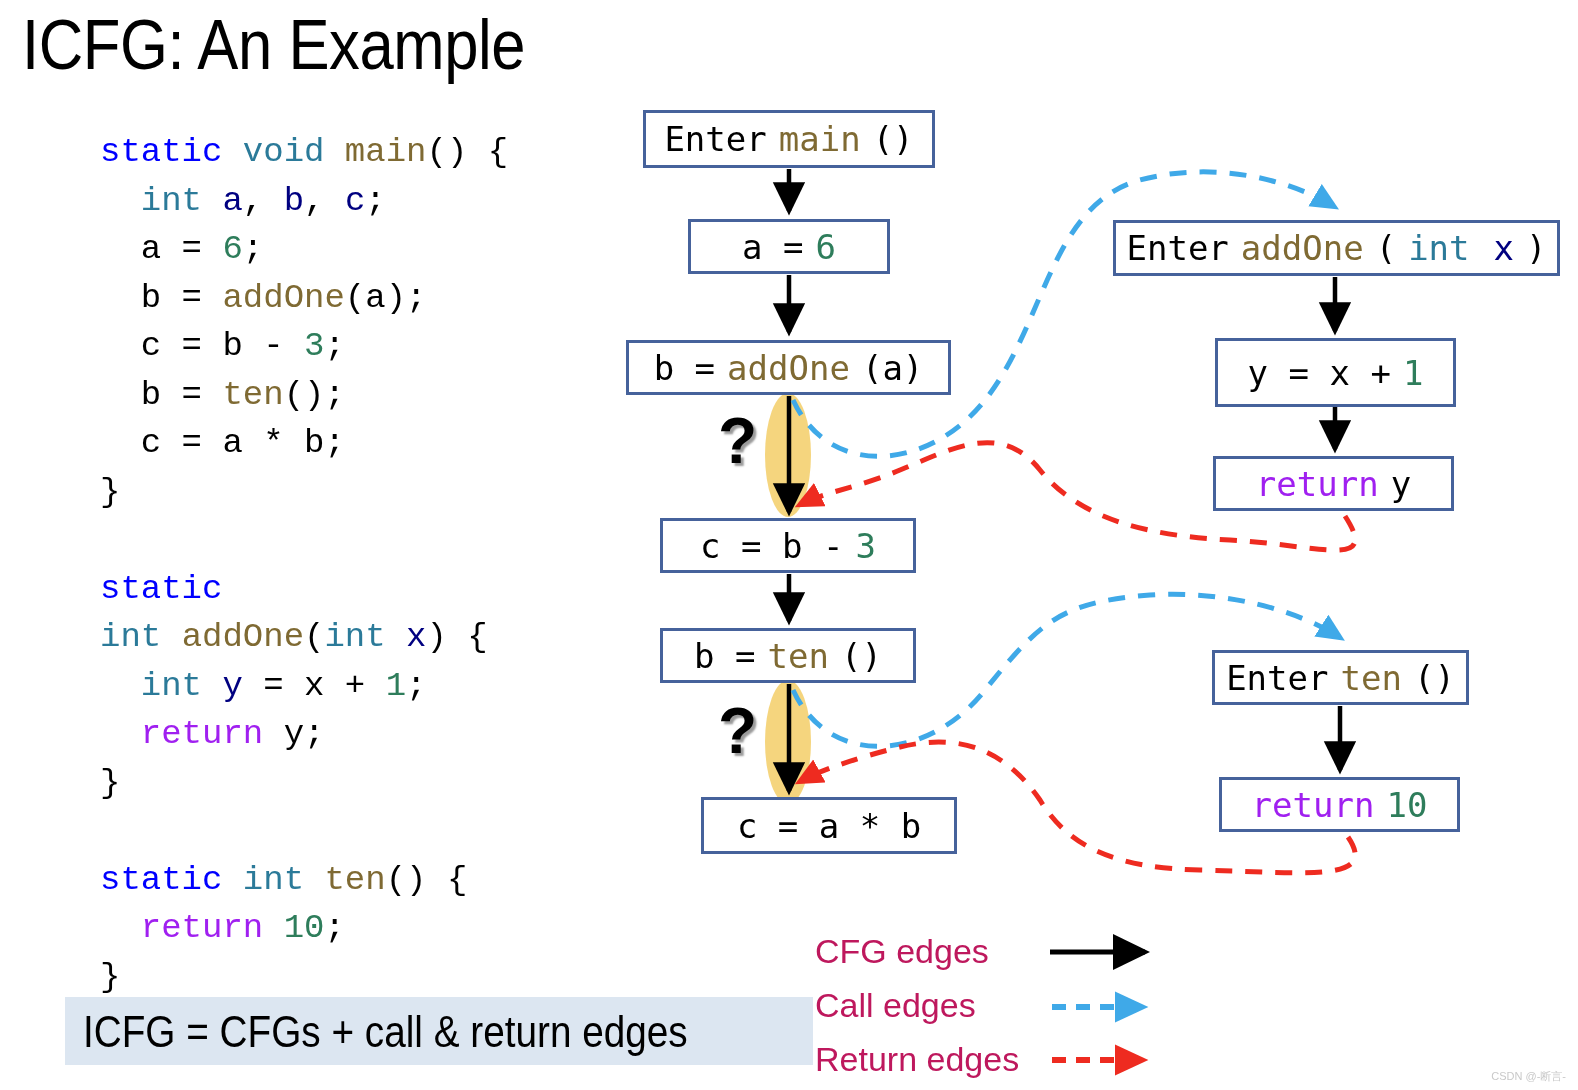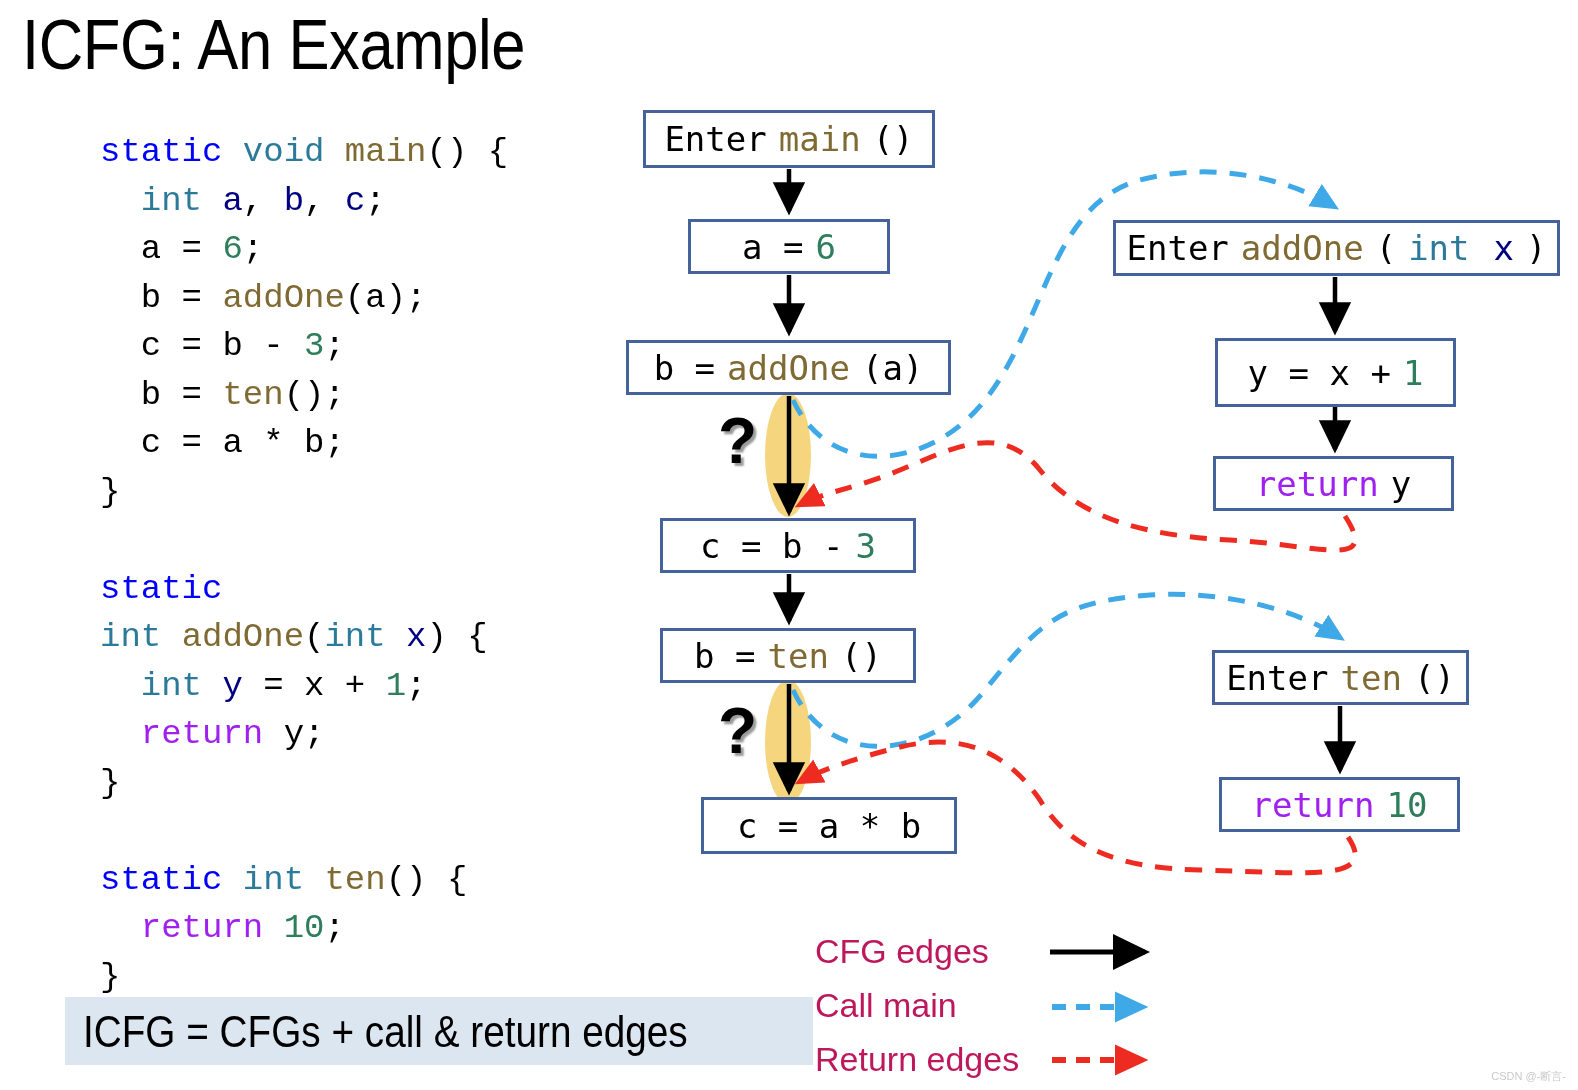--- a/index.html
+++ b/index.html
@@ -253,21 +253,21 @@
       <div class="node" style="left: 1219px; top: 777px; width: 241px; height: 55px; border-color: rgb(70, 98, 155);">
         <span class="ret">return </span>
         <span class="num">10</span>
       </div>
     </div>
 
   <div class="qmark" style="left:718px; top:404px;">?</div>
   <div class="qmark" style="left:718px; top:694px;">?</div>
 
   <div class="legend-row" style="left:815px; top:932px;">CFG edges</div>
-  <div class="legend-row" style="left:815px; top:986px;">Call main</div>
+  <div class="legend-row" style="left:815px; top:986px;">Call edges</div>
   <div class="legend-row" style="left:815px; top:1040px;">Return edges</div>
 
   <div id="banner">
     <div id="banner-text">ICFG = CFGs + call &amp; return edges</div>
   </div>
 
   <div id="watermark">CSDN @-断言-</div>
 
 </div>
 

